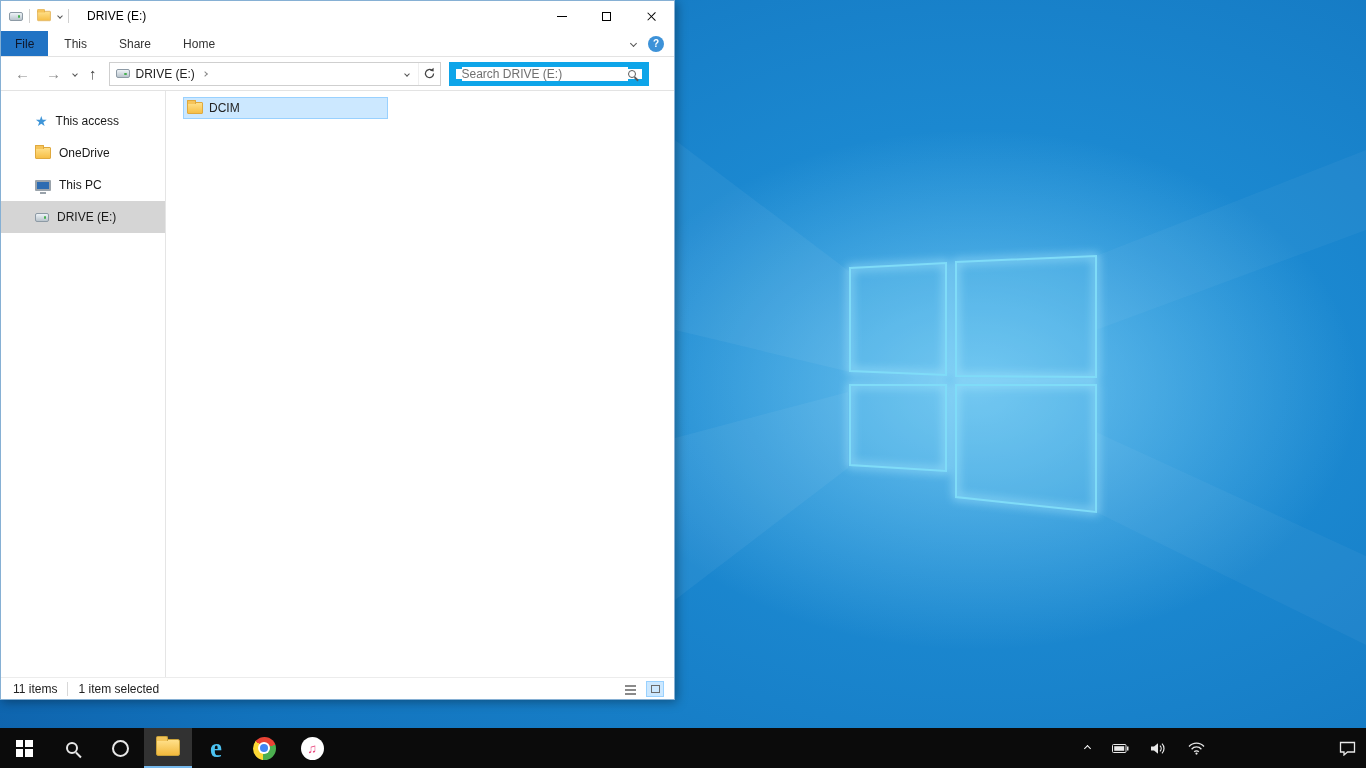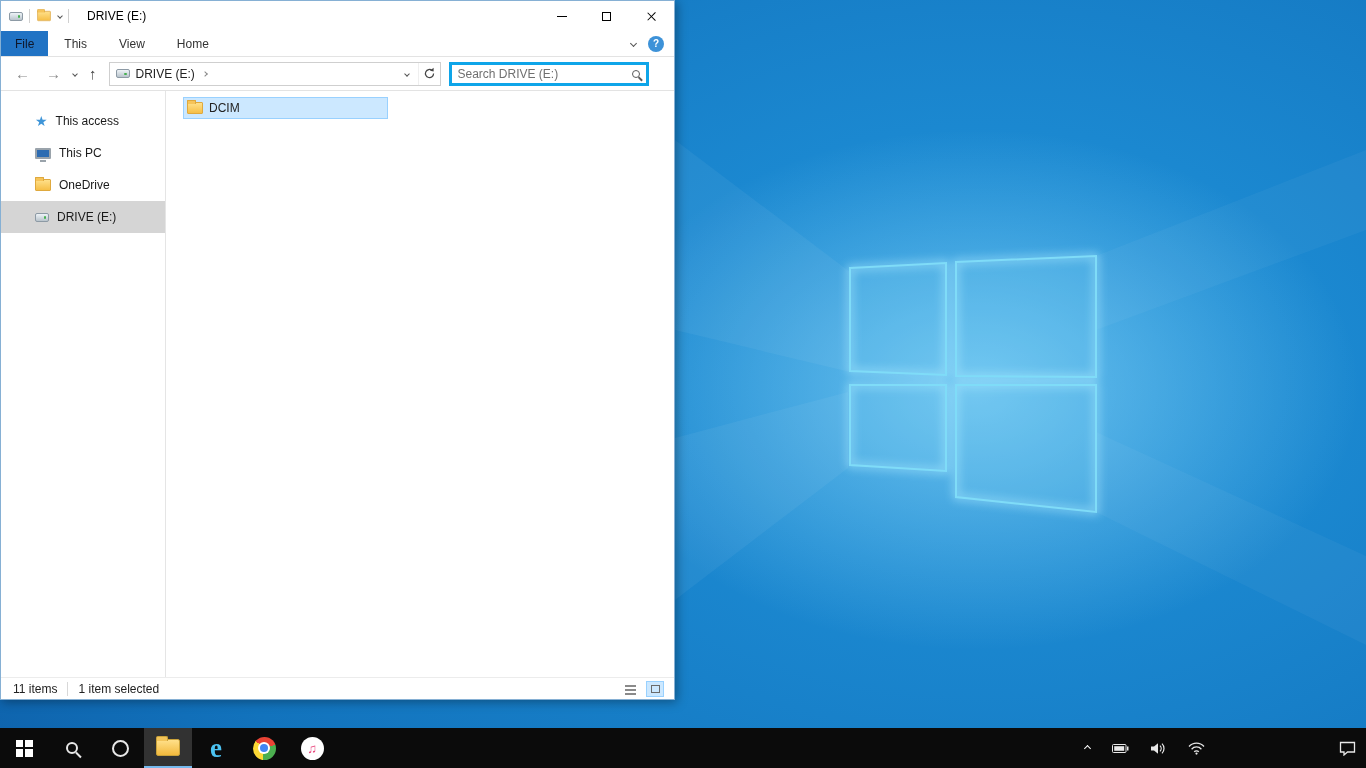--- a/index.html
+++ b/index.html
@@ -51,21 +51,21 @@
   .navbar { height:34px; display:flex; align-items:center; gap:8px; padding:0 10px; border-bottom:1px solid #e3e3e3; flex:0 0 auto; }
   .nav-arrow { font-size:15px; line-height:1; background:none; border:none; cursor:pointer; padding:2px 4px; }
   .nav-back,.nav-fwd { color:#8a8a8a; }
   .nav-up { color:#444; }
   .addressbar { width:332px; height:24px; border:1px solid #cfcfcf; display:flex; align-items:center; background:#fff; }
   .addr-drive { margin:0 6px; }
   .addr-text { color:#222; margin-right:8px; white-space:nowrap; }
   .addr-spacer { flex:1; }
   .addr-dd { width:22px; height:100%; display:flex; align-items:center; justify-content:center; border:none; background:none; cursor:pointer; }
   .refresh-btn { width:22px; height:100%; border:none; background:none; display:flex; align-items:center; justify-content:center; cursor:pointer; border-left:1px solid #efefef; }
-  .searchbox { width:200px; height:24px; border:3px solid #0ea5e9; display:flex; align-items:center; padding:0 6px; }
+  .searchbox { width:200px; height:24px; border:7px solid #0ea5e9; display:flex; align-items:center; padding:0 6px; }
   .searchbox input { flex:1; border:none; outline:none; font-size:12px; color:#444; font-family:"Liberation Sans", sans-serif; }
   .searchbox input::placeholder { color:#707070; }
   .mag { position:relative; width:8px; height:8px; border:1.5px solid #5a5a5a; border-radius:50%; flex:0 0 auto; }
   .mag::after { content:""; position:absolute; width:5px; height:1.5px; background:#5a5a5a; transform:rotate(45deg); right:-4px; bottom:-3px; }
 
   
   .content { flex:1; display:flex; min-height:0; }
   .sidebar { width:165px; border-right:1px solid #e5e5e5; padding-top:14px; flex:0 0 auto; }
   .side-item { height:32px; display:flex; align-items:center; gap:8px; padding-left:34px; cursor:pointer; }
   .side-item.selected { background:#d5d5d5; }
@@ -171,21 +171,21 @@
         </button>
       <button class="wc-btn">
           <span class="ico-close"></span>
         </button>
     </div>
   </div>
 
   <div class="ribbon">
     <div class="tab file">File</div>
     <div class="tab">This</div>
-    <div class="tab">View</div>
+    <div class="tab">Share</div>
     <div class="tab">Home</div>
     <div class="ribbon-right">
       <span class="chev"></span>
       <span class="help-ico">?</span>
     </div>
   </div>
 
   <div class="navbar">
     <button class="nav-arrow nav-back">←</button>
     <button class="nav-arrow nav-fwd">→</button>
@@ -214,26 +214,26 @@
     </div>
   </div>
 
   <div class="content">
     <div class="sidebar">
       <div class="side-item">
         <span class="star-glyph">★</span>
         <span class="side-label">This access</span>
       </div>
       <div class="side-item">
+        <span class="folder-ico"></span>
+        <span class="side-label">OneDrive</span>
+      </div>
+      <div class="side-item">
         <span class="pc-ico"></span>
         <span class="side-label">This PC</span>
-      </div>
-      <div class="side-item">
-        <span class="folder-ico"></span>
-        <span class="side-label">OneDrive</span>
       </div>
       <div class="side-item selected">
         <span class="drive-ico"></span>
         <span class="side-label">DRIVE (E:)</span>
       </div>
     </div>
 
     <div class="main">
       <div class="file-tile">
         <span class="folder-ico"></span>

